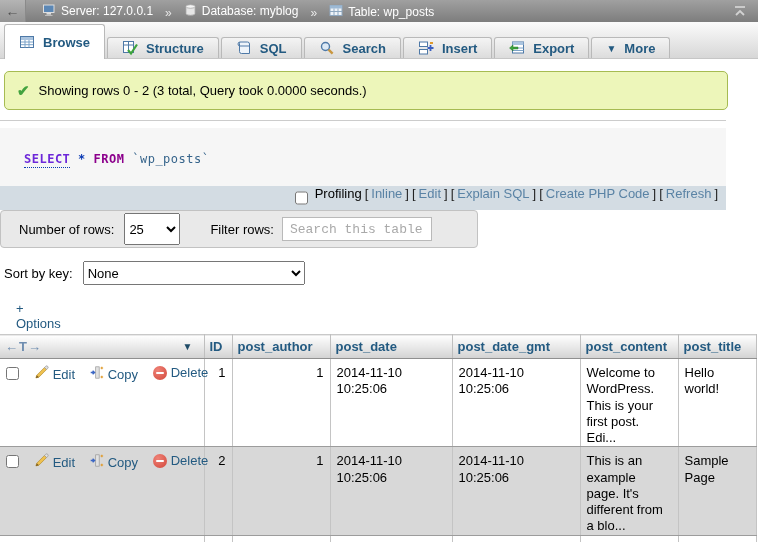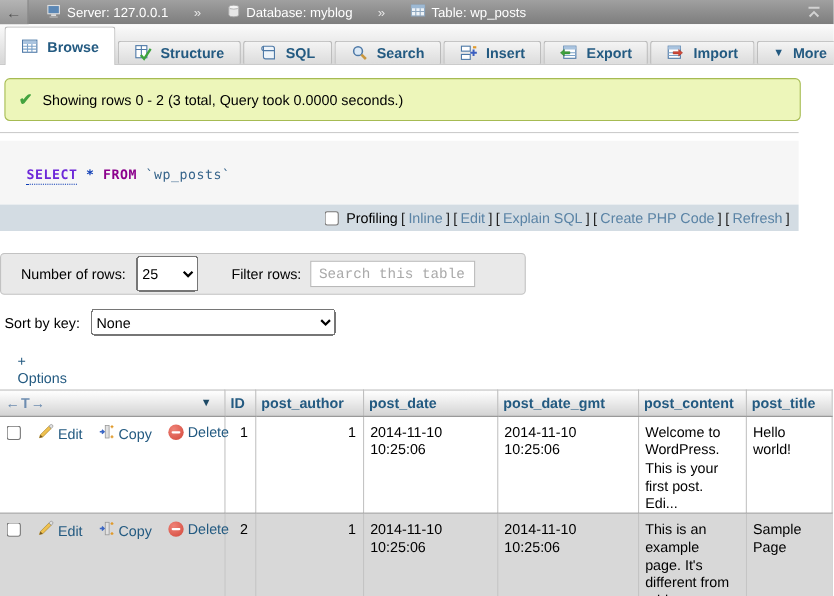--- a/index.html
+++ b/index.html
@@ -5,21 +5,21 @@
   * { margin:0; padding:0; box-sizing:border-box; }
   html,body { width:758px; height:542px; overflow:hidden; background:#fff;
               font-family:"Liberation Sans", sans-serif; font-size:13px; color:#000; }
 
   
   .topbar { height:22px; background:linear-gradient(#a0a0a0,#7d7d7d);
             display:flex; align-items:center; color:#fff; font-size:12px; }
   .back-btn { width:26px; height:22px; background:linear-gradient(#b4b4b4,#949494);
               border-right:1px solid #8a8a8a; display:flex; align-items:center;
               justify-content:center; color:#4f4f4f; font-size:14px; cursor:pointer; }
-  .crumbs { display:flex; align-items:center; gap:19px; margin-left:16px; }
+  .crumbs { display:flex; align-items:flex-end; gap:8px; margin-left:16px; }
   .crumbs .sep { margin:0 4px; color:#e8e8e8; }
   .crumb-link { display:flex; align-items:center; gap:5px; cursor:pointer; }
   .collapse-btn { margin-left:auto; margin-right:10px; cursor:pointer; display:flex; }
 
   
   .tabbar { height:37px; background:linear-gradient(#fbfbfb,#d7d7d7);
             border-bottom:1px solid #c6c6c6; display:flex; align-items:flex-end;
             padding-left:4px; }
   .tab { height:21px; display:flex; align-items:center; gap:8px; padding:0 14px;
          font-size:13px; font-weight:bold; color:#235a81; cursor:pointer;
@@ -38,28 +38,28 @@
 
   
   .sqlbox { margin:7px 32px 0 0; background:#f6f6f6; padding:24px 0 20px 24px;
             font-family:"DejaVu Sans Mono", monospace; font-size:12px; letter-spacing:0.5px; }
   .kw-select { color:#6d28d9; border-bottom:1px dotted #0a3ab4; padding-bottom:1px; font-weight:bold; }
   .op-star  { color:#0a3ab4; font-weight:bold; }
   .kw-from  { color:#8c008c; font-weight:bold; }
   .sql-tbl  { color:#36648b; }
 
   .profilingbar { margin-right:32px; background:#d3dce3; height:24px; display:flex;
-                  align-items:center; justify-content:flex-end; padding-right:8px;
+                  justify-content:flex-end; padding-right:8px;
                   font-size:13px; gap:3px; }
   .profilingbar input { margin-right:4px; }
   .plink { color:#5a83a5; cursor:pointer; text-decoration:none; }
   .br { color:#222; }
 
   
-  .rows-panel { margin-top:20px; margin-left:0; width:478px; height:38px;
+  .rows-panel { margin-top:0; margin-left:0; width:478px; height:38px;
                 background:#e9e9e9; border:1px solid #c2c2c2; border-radius:4px;
                 display:flex; align-items:center; padding-left:18px; }
   .rows-panel select { width:56px; height:32px; margin-left:10px; font-size:13px; }
   .filter-label { margin-left:30px; }
   .filter-input { width:150px; height:24px; border:1px solid #b9b9b9; margin-left:8px;
                   padding:0 7px; font-size:13px; color:#333;
                   font-family:Liberation Mono, monospace; }
   .filter-input::placeholder { color:#a9a9a9; }
 
   .sort-row { margin-top:13px; padding-left:4px; display:flex; align-items:center; }
@@ -198,32 +198,20 @@
     <span class="ticon">
       <svg width="16" height="16" viewBox="0 0 16 16">
           <rect x="3.5" y="2" width="11" height="11" fill="#fff" stroke="#4e79a7"></rect>
           <rect x="3.5" y="2" width="11" height="3" fill="#aac4df"></rect>
           <line x1="3.5" y1="8" x2="14.5" y2="8" stroke="#7ba2c8"></line>
           <line x1="3.5" y1="10.5" x2="14.5" y2="10.5" stroke="#7ba2c8"></line>
           <path d="M9 9 h-5 v-2 l-3.5 3 L4 13 v-2 h5 z" fill="#3da33d" stroke="#2a7a2a" stroke-width="0.5" transform="translate(0,-2)"></path>
         </svg>
     </span>
     <span>Export</span>
-  </div>
-  <div class="tab">
-    <span class="ticon">
-      <svg width="16" height="16" viewBox="0 0 16 16">
-          <rect x="1.5" y="2" width="11" height="11" fill="#fff" stroke="#4e79a7"></rect>
-          <rect x="1.5" y="2" width="11" height="3" fill="#aac4df"></rect>
-          <line x1="1.5" y1="8" x2="12.5" y2="8" stroke="#7ba2c8"></line>
-          <line x1="1.5" y1="10.5" x2="12.5" y2="10.5" stroke="#7ba2c8"></line>
-          <path d="M6 7 h5 v-2 l3.5 3 L11 11 v-2 H6 z" fill="#d24a3a" stroke="#a03020" stroke-width="0.5"></path>
-        </svg>
-    </span>
-    <span>Import</span>
   </div>
   <div class="tab">
     <span class="more-caret">▼</span>
     <span>More</span>
   </div>
 </div>
 
 <div class="message">
   <span class="check">✔</span>
   <span>Showing rows 0 - 2 (3 total, Query took 0.0000 seconds.)</span>

